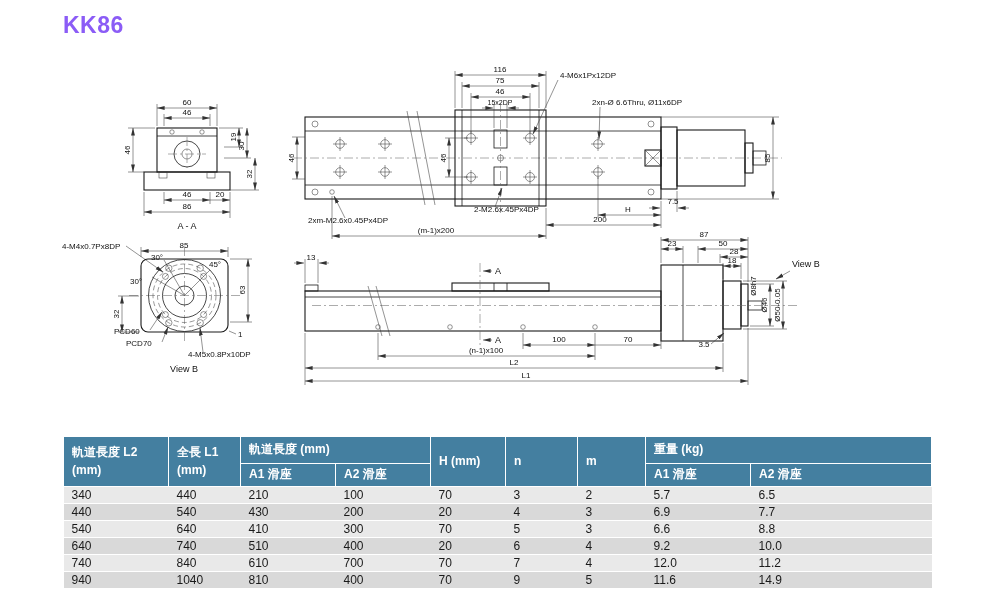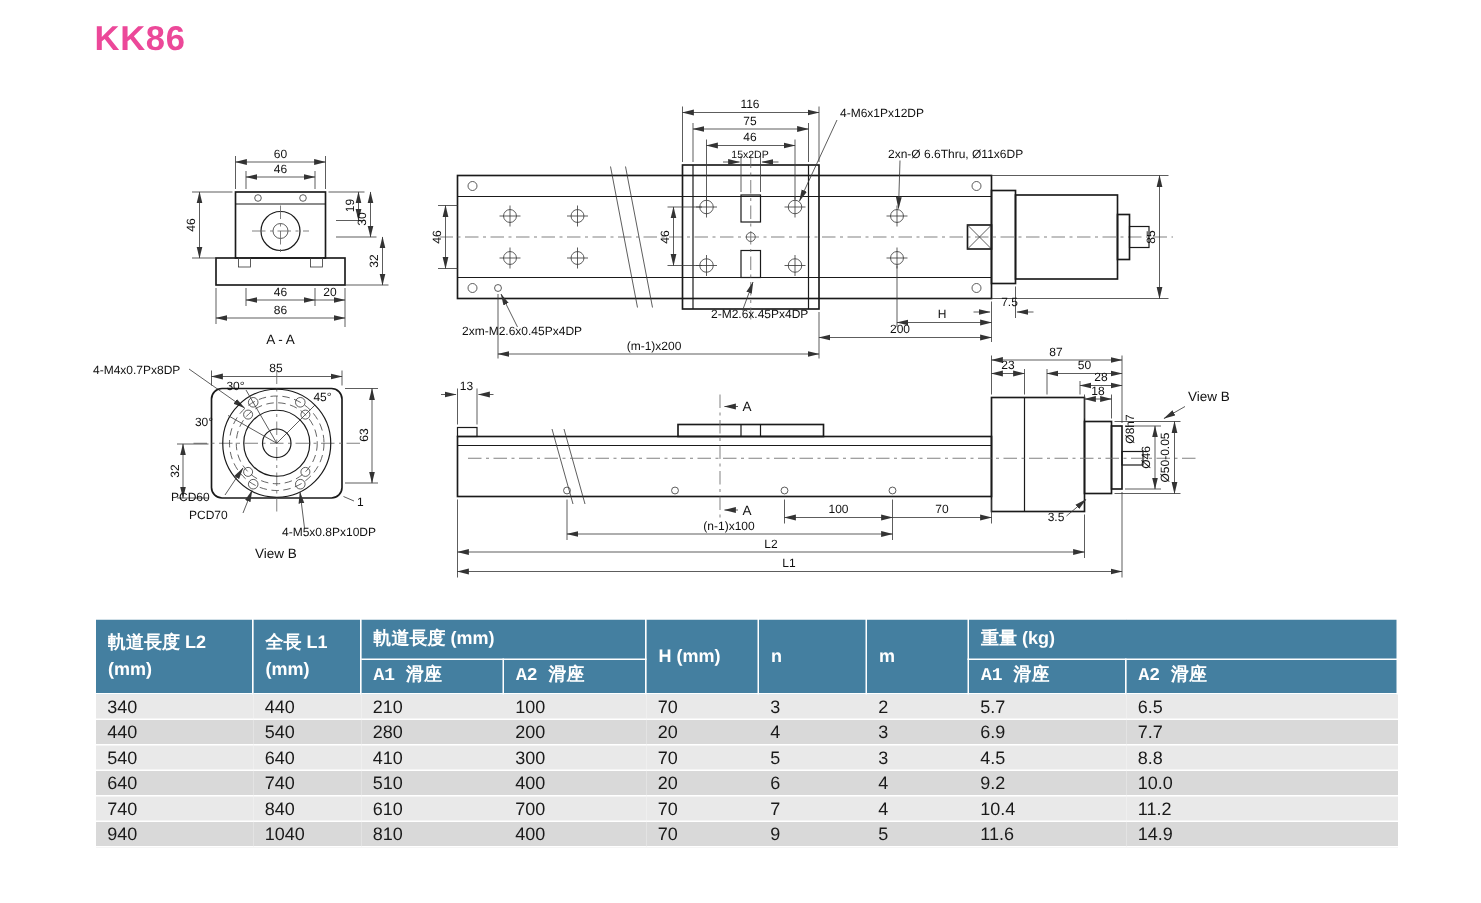--- a/index.html
+++ b/index.html
@@ -3,44 +3,44 @@
 <meta charset="utf-8">
 <style>
   * { margin:0; padding:0; box-sizing:border-box; }
   html,body { background:#ffffff; }
   body {
     width:987px; height:602px; position:relative; overflow:hidden;
     font-family:"Liberation Sans", sans-serif;
   }
   .page-title {
     position:absolute; left:63px; top:12px;
-    font-size:23px; font-weight:bold; color:#ec4899; letter-spacing:0.5px;
+    font-size:23px; font-weight:bold; color:#8b5cf6; letter-spacing:0.5px;
   }
   svg.drawing { position:absolute; left:0; top:0; }
 
   
   .ol   { stroke:#1a1a1a; stroke-width:1.1; fill:none; }
   .ol2  { stroke:#1a1a1a; stroke-width:0.8; fill:none; }
   .thin { stroke:#3a3a3a; stroke-width:0.55; fill:none; }
   .dim  { stroke:#3a3a3a; stroke-width:0.55; fill:none; }
   .cl   { stroke:#666;    stroke-width:0.55; fill:none; stroke-dasharray:9 3 2 3; }
   .bc   { stroke:#444;    stroke-width:0.55; fill:none; stroke-dasharray:5 3; }
   .dimtxt { font:8px "Liberation Sans", sans-serif; fill:#111; }
   .dimtxt7 { font:7px "Liberation Sans", sans-serif; fill:#111; }
   .lbltxt { font:9px "Liberation Sans", sans-serif; fill:#111; }
 
   
-  .table-wrap { position:absolute; left:63px; top:412px; width:868px; }
+  .table-wrap { position:absolute; left:63px; top:436px; width:868px; }
   table.spec { width:868px; border-collapse:collapse; table-layout:fixed; font-size:12px; color:#1a1a1a; }
   .spec thead th {
     background:#447fa0; color:#fff; text-align:left; padding:2px 8px;
     font-weight:600; border:1px solid #fff; vertical-align:middle; line-height:1.45;
   }
   .spec thead tr.hr1 th { height:27px; }
-  .spec thead tr.hr2 th { height:23px;font-family:Liberation Mono, monospace; }
+  .spec thead tr.hr2 th { height:23px; }
   .spec td { padding:1px 8px; height:15px; border-bottom:1px solid #fff; vertical-align:middle; }
   .spec tbody tr:nth-child(odd)  { background:#e9e9e9; }
   .spec tbody tr:nth-child(even) { background:#d9d9d9; }
 </style>
 </head>
 <body>
 
 <div class="page-title">KK86</div>
 
 <svg class="drawing" width="987" height="410" viewBox="0 0 987 410">
@@ -414,37 +414,37 @@
         <td>100</td>
         <td>70</td>
         <td>3</td>
         <td>2</td>
         <td>5.7</td>
         <td>6.5</td>
       </tr>
       <tr>
         <td>440</td>
         <td>540</td>
-        <td>280</td>
+        <td>430</td>
         <td>200</td>
         <td>20</td>
         <td>4</td>
         <td>3</td>
         <td>6.9</td>
         <td>7.7</td>
       </tr>
       <tr>
         <td>540</td>
         <td>640</td>
         <td>410</td>
         <td>300</td>
         <td>70</td>
         <td>5</td>
         <td>3</td>
-        <td>4.5</td>
+        <td>6.6</td>
         <td>8.8</td>
       </tr>
       <tr>
         <td>640</td>
         <td>740</td>
         <td>510</td>
         <td>400</td>
         <td>20</td>
         <td>6</td>
         <td>4</td>
@@ -452,21 +452,21 @@
         <td>10.0</td>
       </tr>
       <tr>
         <td>740</td>
         <td>840</td>
         <td>610</td>
         <td>700</td>
         <td>70</td>
         <td>7</td>
         <td>4</td>
-        <td>10.4</td>
+        <td>12.0</td>
         <td>11.2</td>
       </tr>
       <tr>
         <td>940</td>
         <td>1040</td>
         <td>810</td>
         <td>400</td>
         <td>70</td>
         <td>9</td>
         <td>5</td>

